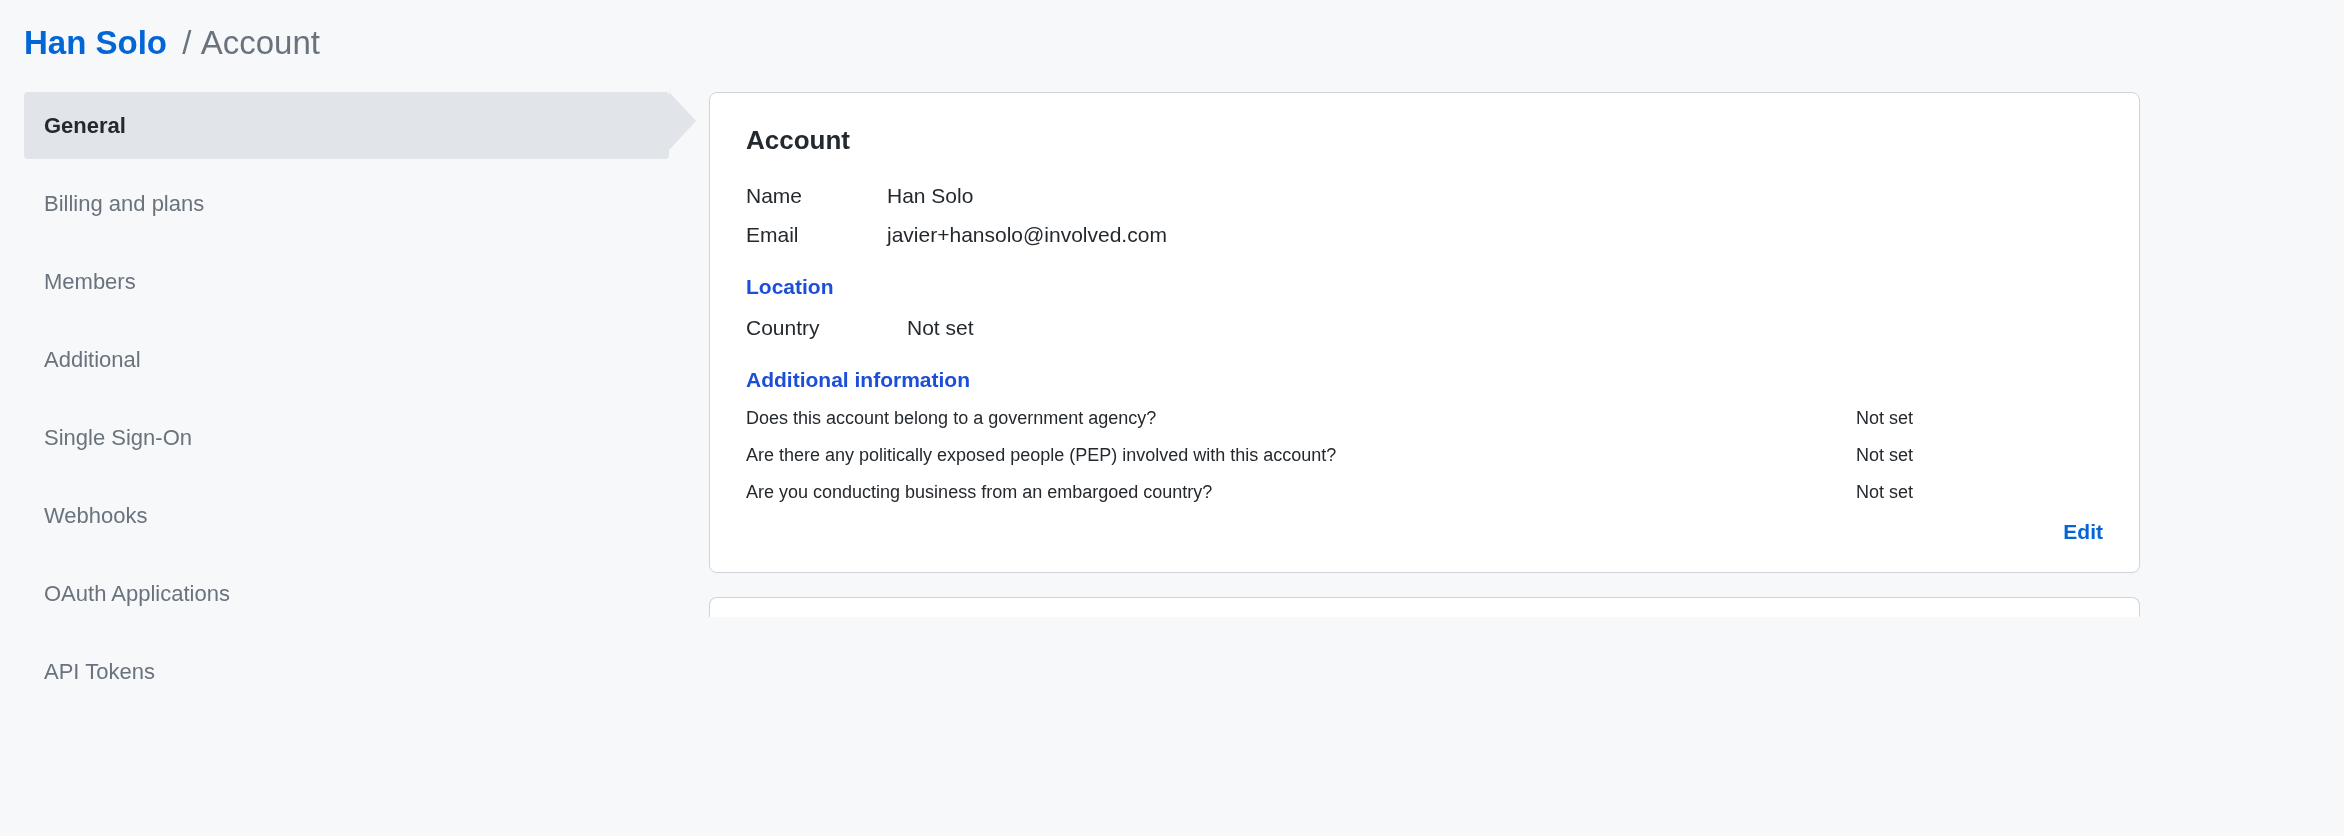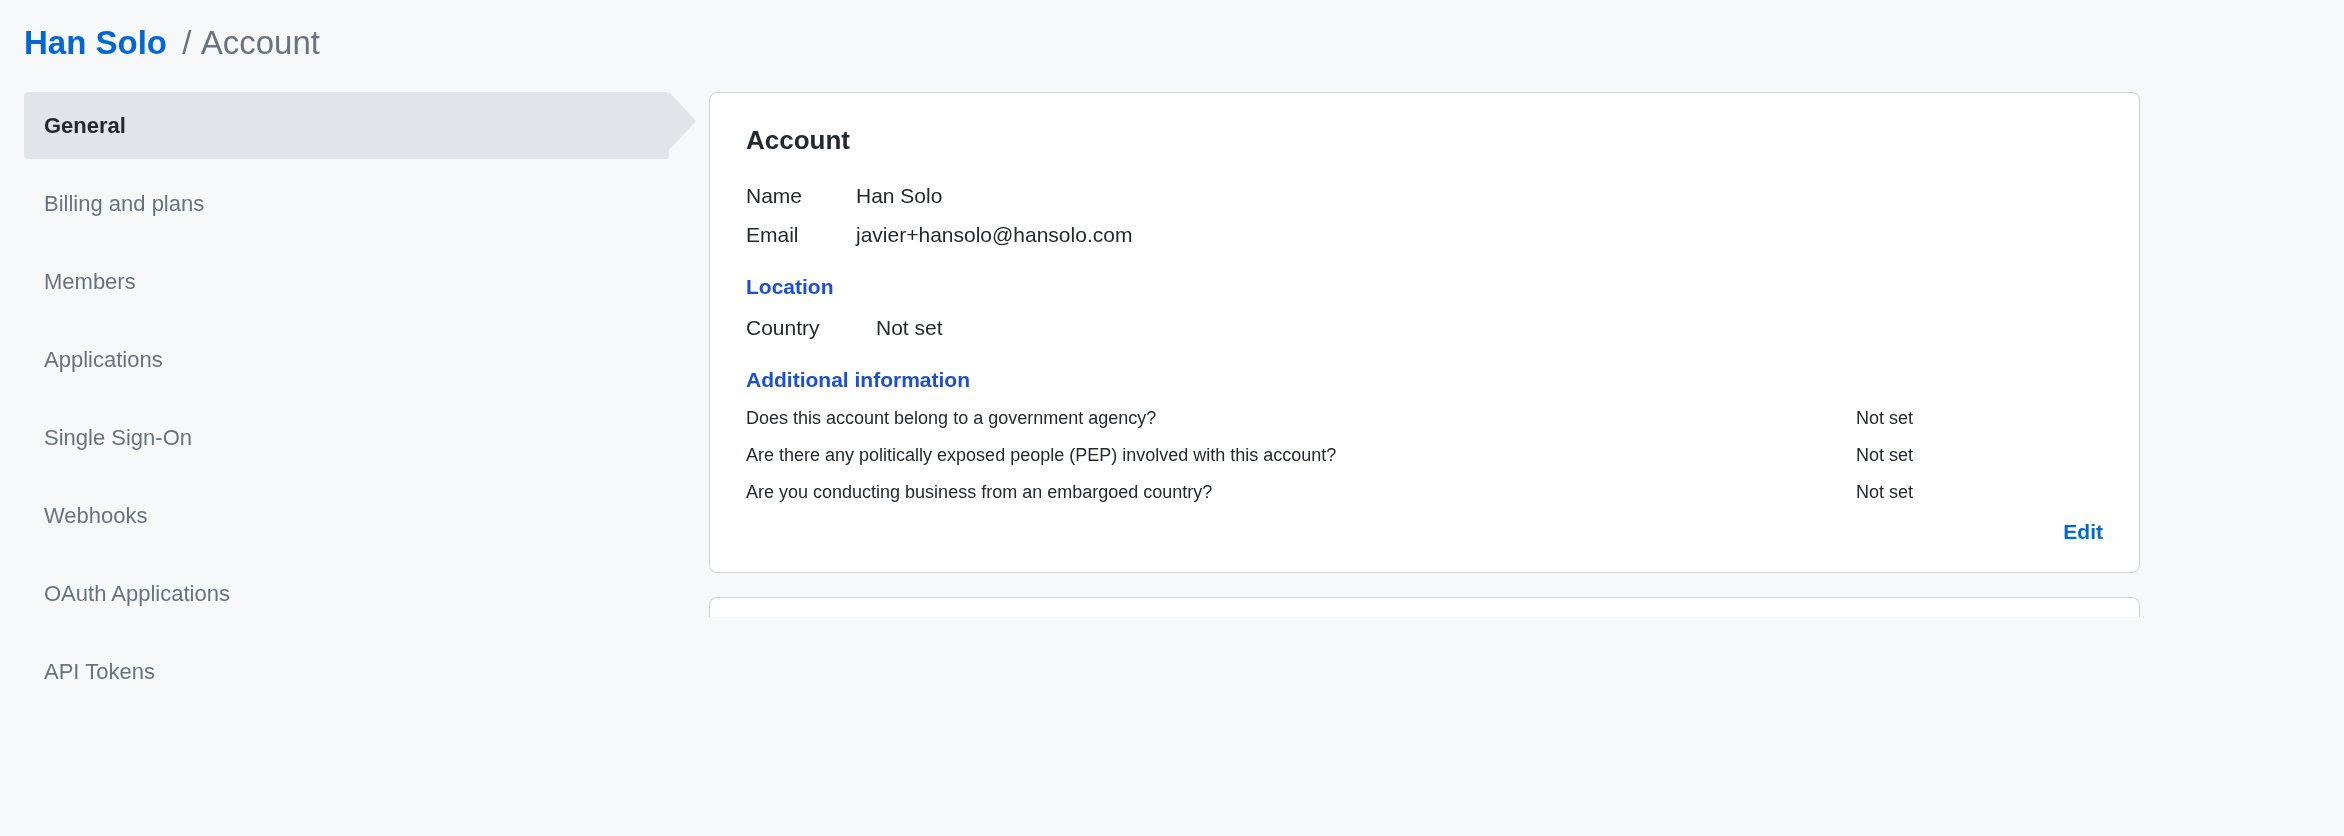--- a/index.html
+++ b/index.html
@@ -86,20 +86,21 @@
       font-size: 26px;
       font-weight: 700;
       color: #24292e;
       margin-bottom: 20px;
     }
     .kv-row {
       display: flex;
       margin-bottom: 8px;
       font-size: 21px;
       color: #24292e;
+      gap: 31px;
     }
     .kv-key {
       width: 110px;
       color: #24292e;
     }
     .kv-val {
       color: #24292e;
     }
     .section-heading {
       font-size: 21px;
@@ -157,21 +158,21 @@
       <div class="sidebar-item active">
         <span>General</span>
       </div>
       <div class="sidebar-item">
         <span>Billing and plans</span>
       </div>
       <div class="sidebar-item">
         <span>Members</span>
       </div>
       <div class="sidebar-item">
-        <span>Applications</span>
+        <span>Additional</span>
       </div>
       <div class="sidebar-item">
         <span>Single Sign-On</span>
       </div>
       <div class="sidebar-item">
         <span>Webhooks</span>
       </div>
       <div class="sidebar-item">
         <span>OAuth Applications</span>
       </div>
@@ -183,21 +184,21 @@
     <main class="main">
       <div class="card">
         <h2 class="card-title">Account</h2>
 
         <div class="kv-row">
           <div class="kv-key">Name</div>
           <div class="kv-val">Han Solo</div>
         </div>
         <div class="kv-row">
           <div class="kv-key">Email</div>
-          <div class="kv-val">javier+hansolo@hansolo.com</div>
+          <div class="kv-val">javier+hansolo@involved.com</div>
         </div>
 
         <h3 class="section-heading">Location</h3>
         <div class="kv-row country-row">
           <div class="kv-key">Country</div>
           <div class="kv-val">Not set</div>
         </div>
 
         <h3 class="section-heading">Additional information</h3>
 

